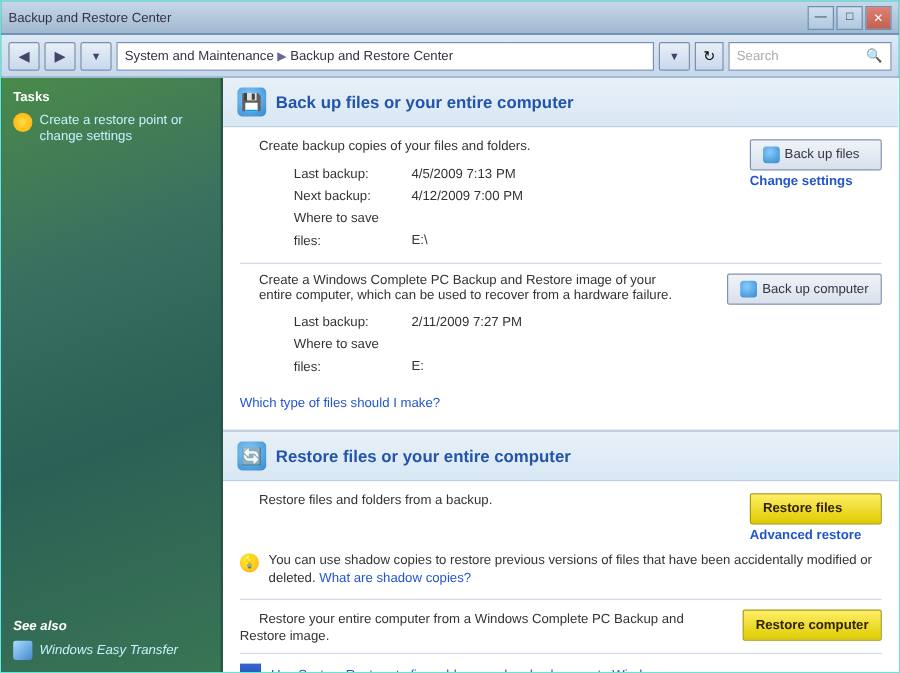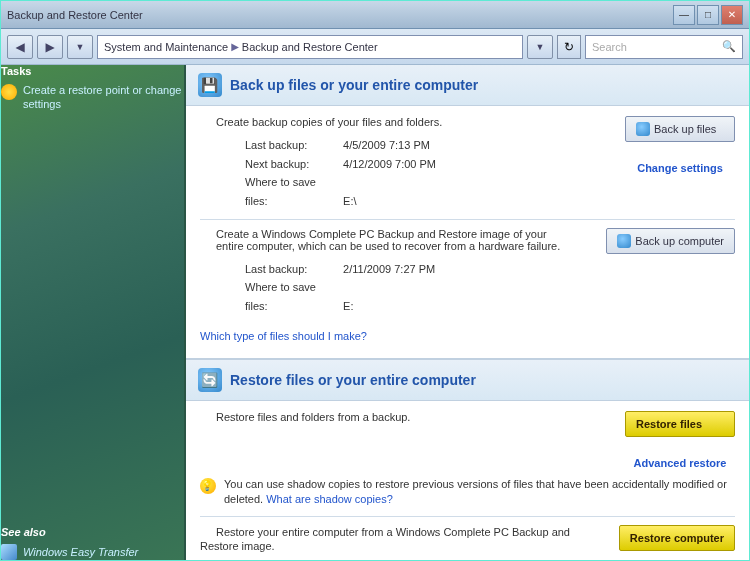--- a/index.html
+++ b/index.html
@@ -106,21 +106,21 @@
       background: linear-gradient(to bottom, #e8f0f8, #c8d8ec);
       border: 1px solid #8090a8;
       cursor: pointer;
       display: flex;
       align-items: center;
       justify-content: center;
       font-size: 12px;
     }
 
     .search-bar {
-      width: 158px;
+      width: 136px;
       height: 24px;
       background: white;
       border: 1px solid #8090b0;
       display: flex;
       align-items: center;
       padding: 0 6px;
       font-size: 11px;
       color: #aaa;
     }
 
@@ -129,20 +129,21 @@
       display: flex;
       flex: 1;
       overflow: hidden;
     }
 
     
     .sidebar {
       width: 185px;
       background: linear-gradient(to bottom right, #3a7a3a, #5a9a5a, #2a6a4a, #4a8a6a);
       background: linear-gradient(160deg, #4a8a4a 0%, #3a7060 30%, #2a6055 60%, #3a7555 100%);
+      padding: 10px;
       display: flex;
       flex-direction: column;
       gap: 16px;
       border-right: 2px solid #2a5545;
     }
 
     .sidebar-section-title {
       font-size: 11px;
       font-weight: bold;
       color: #fff;
@@ -385,22 +386,22 @@
 
     .system-restore-link {
       color: #2255cc;
       font-size: 11px;
       cursor: pointer;
     }
 
     .btn-col {
       display: flex;
       flex-direction: column;
-      align-items: center;
-      gap: 20px;
+      align-items: flex-start;
+      gap: 3px;
     }
   </style>
 </head>
 <body>
 
 <div class="window">
 
   <div class="title-bar">
     <div class="title-bar-left">
       <span style="font-size:11px; color:#334;">Backup and Restore Center</span>

